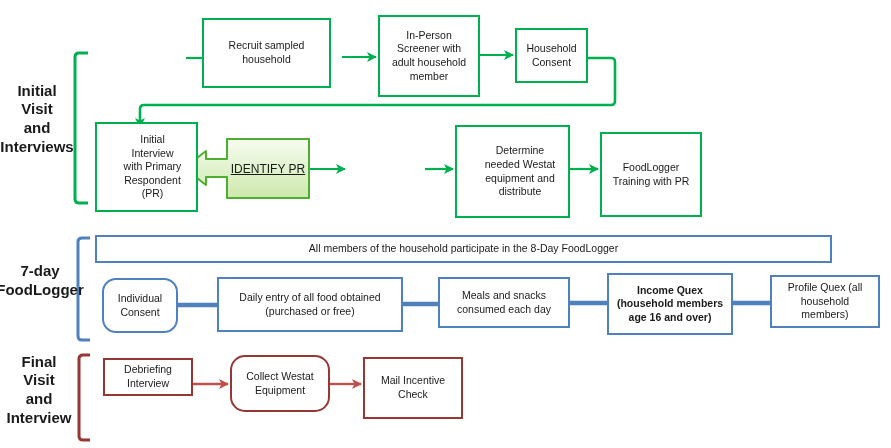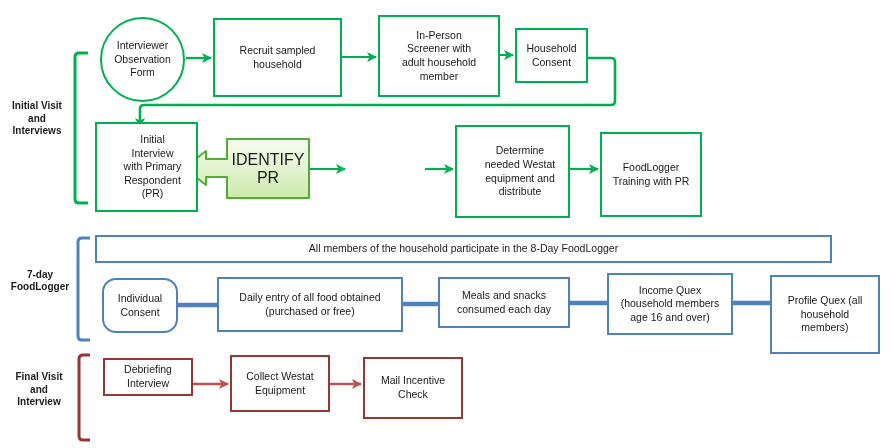--- a/index.html
+++ b/index.html
@@ -11,43 +11,43 @@
   .node{
     position:absolute;display:flex;align-items:center;justify-content:center;
     text-align:center;background:#ffffff;font-size:10.5px;line-height:1.3;
     white-space:pre-line;box-sizing:border-box;padding:1px 2px;
   }
   .green-box{border:2px solid #00B050;}
   .blue-box{border:2px solid #4F81BD;}
   .red-box{border:2.5px solid #953735;}
   .circle{border-radius:50%;border:2.5px solid #00B050;}
   .shape-label{position:absolute;display:flex;align-items:center;justify-content:center;
-    text-align:center;font-size:16px;background:transparent;}
+    text-align:center;font-size:12px;background:transparent;text-decoration:underline;}
   .section-label{
     position:absolute;display:flex;align-items:center;justify-content:center;
-    text-align:center;font-weight:bold;font-size:10px;line-height:1.25;white-space:pre-line;
+    text-align:center;font-weight:bold;font-size:15px;line-height:1.25;white-space:pre-line;
   }
   
   #n-observation{left:100px;top:17px;width:85px;height:85px;}
-  #n-recruit{left:213px;top:18px;width:129px;height:79px;}
-  #n-screener{left:378px;top:15px;width:122px;height:82px;}
+  #n-recruit{left:202px;top:18px;width:129px;height:70px;}
+  #n-screener{left:378px;top:15px;width:102px;height:82px;}
   #n-household{left:515px;top:28px;width:73px;height:55px;}
   #n-initial{left:95px;top:122px;width:103px;height:90px;padding-left:14px;}
   #n-identify{left:227px;top:140px;width:82px;height:57px;}
   #n-parental{left:347px;top:132px;width:78px;height:76px;}
   #n-westat{left:455px;top:125px;width:115px;height:93px;padding-left:17px;}
   #n-training{left:600px;top:132px;width:102px;height:85px;}
   #n-banner{left:95px;top:235px;width:737px;height:28px;}
   #n-indconsent{left:102px;top:278px;width:76px;height:55px;border-radius:14px;}
   #n-daily{left:217px;top:277px;width:186px;height:55px;}
   #n-meals{left:438px;top:277px;width:132px;height:51px;}
-  #n-income{left:607px;top:273px;width:126px;height:62px;}
-  #n-profile{left:770px;top:275px;width:110px;height:79px;}
+  #n-income{left:607px;top:273px;width:126px;height:62px;font-weight:bold;}
+  #n-profile{left:770px;top:275px;width:110px;height:53px;}
   #n-debrief{left:103px;top:358px;width:90px;height:38px;}
-  #n-collect{left:230px;top:355px;width:100px;height:57px;}
+  #n-collect{left:230px;top:355px;width:100px;height:57px;border-radius:15px;}
   #n-mail{left:363px;top:357px;width:100px;height:62px;}
   #lbl-initial{left:4px;top:93px;width:66px;height:52px;}
   #lbl-foodlogger{left:6px;top:264px;width:68px;height:34px;}
   #lbl-final{left:6px;top:364px;width:66px;height:52px;}
 </style>
 </head>
 <body>
 
 <div id="canvas">
 
@@ -92,23 +92,20 @@
 
   <div class="section-label" id="lbl-initial">Initial Visit
 and
 Interviews</div>
   <div class="section-label" id="lbl-foodlogger">7-day
 FoodLogger</div>
   <div class="section-label" id="lbl-final">Final Visit
 and
 Interview</div>
 
-  <div class="node circle" id="n-observation">Interviewer
-Observation
-Form</div>
   <div class="node green-box" id="n-recruit">Recruit sampled
 household</div>
   <div class="node green-box" id="n-screener">In-Person
 Screener with
 adult household
 member</div>
   <div class="node green-box" id="n-household">Household
 Consent</div>
   <div class="node green-box" id="n-initial">Initial
 Interview

